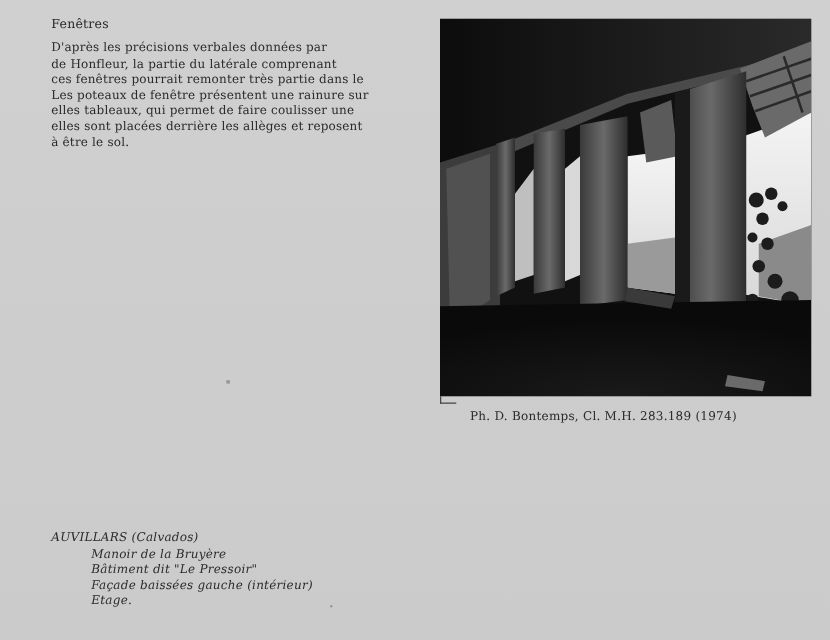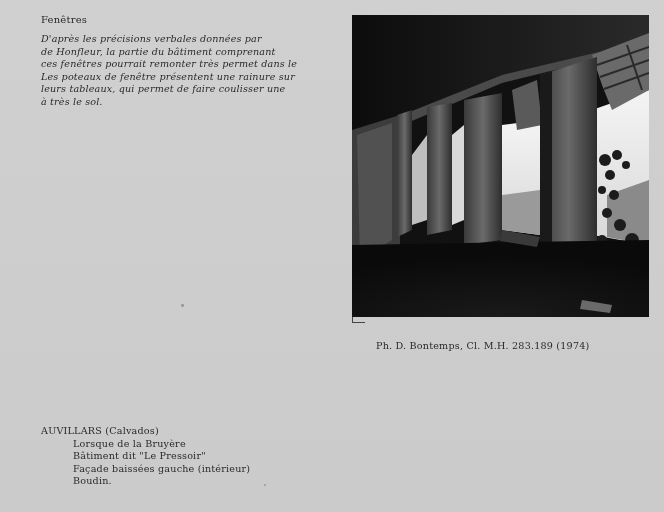--- a/index.html
+++ b/index.html
@@ -5,45 +5,46 @@
   html, body { margin: 0; padding: 0; }
   body {
     width: 664px; height: 512px; position: relative; overflow: hidden;
     background: #cdcdcd;
     font-family: "DejaVu Serif", serif;
     color: #2a2a2a;
   }
   .card { position: absolute; inset: 0; background: linear-gradient(180deg,#d0d0d0,#cbcbcb); }
   .title { position: absolute; left: 41px; top: 14px; font-size: 10px; letter-spacing: 0.2px; }
   .desc { position: absolute; left: 41px; top: 33px; width: 290px; font-size: 9.6px; line-height: 12.6px; letter-spacing: 0.15px; }
-  .desc div { white-space: nowrap; font-style: italic; }
-  .credit { position: absolute; left: 376px; top: 340px; font-size: 9.6px; letter-spacing: 0.2px; white-space: nowrap; }
-  .location { position: absolute; left: 41px; top: 425px; font-size: 9.6px; line-height: 12.6px; letter-spacing: 0.2px; }
+  .desc div { white-space: nowrap; }
+  .credit { position: absolute; left: 376px; top: 328px; font-size: 9.6px; letter-spacing: 0.2px; white-space: nowrap; }
+  .location { position: absolute; left: 41px; top: 425px; font-size: 9.6px; line-height: 12.6px; letter-spacing: 0.2px; font-style: italic; }
   .location .sub { padding-left: 32px; white-space: nowrap; }
   .photo {
     position: absolute; left: 352px; top: 15px; width: 297px; height: 302px;
     background: #111; overflow: hidden;
   }
   .mark-corner { position: absolute; left: 352px; top: 317px; width: 12px; height: 5px; border-left: 1px solid #444; border-bottom: 1px solid #444; }
   .dust { position: absolute; width: 3px; height: 3px; background: #9a9a9a; border-radius: 1px; }
 </style>
 </head>
 <body>
 
 <div class="card">
 
   <div class="title">Fenêtres</div>
 
   <div class="desc">
     <div>D'après les précisions verbales données par</div>
-    <div>de Honfleur, la partie du bâtiment comprenant</div>
-    <div>ces fenêtres pourrait remonter très permet dans le</div>
+    <div>de Honfleur, la partie du latérale comprenant</div>
+    <div>ces fenêtres pourrait remonter très partie dans le</div>
     <div>Les poteaux de fenêtre présentent une rainure sur</div>
-    <div>leurs tableaux, qui permet de faire coulisser une</div>
-    <div>à très le sol.</div>
+    <div>elles tableaux, qui permet de faire coulisser une</div>
+    <div>elles sont placées derrière les allèges et reposent</div>
+    <div>à être le sol.</div>
   </div>
 
   <div class="photo" title="Black and white interior photograph of timber-framed windows with wooden posts, ceiling beams and ivy leaves, landscape visible outside">
     <svg width="297" height="302" viewBox="0 0 297 302">
       <defs>
         <linearGradient id="sky" x1="0" y1="0" x2="0" y2="1">
           <stop offset="0" stop-color="#f4f4f4"></stop>
           <stop offset="1" stop-color="#d8d8d8"></stop>
         </linearGradient>
         <linearGradient id="wood" x1="0" y1="0" x2="1" y2="0">
@@ -109,21 +110,21 @@
       <polygon points="150,215 188,222 185,232 148,226" fill="#3a3a3a"></polygon>
       <polygon points="230,285 260,290 258,298 228,294" fill="#6a6a6a"></polygon>
     </svg>
   </div>
   <div class="mark-corner"></div>
 
   <div class="credit">Ph. D. Bontemps, Cl. M.H. 283.189 (1974)</div>
 
   <div class="location">
     <div>AUVILLARS (Calvados)</div>
-    <div class="sub">Lorsque de la Bruyère</div>
+    <div class="sub">Manoir de la Bruyère</div>
     <div class="sub">Bâtiment dit "Le Pressoir"</div>
     <div class="sub">Façade baissées gauche (intérieur)</div>
-    <div class="sub">Boudin.</div>
+    <div class="sub">Etage.</div>
   </div>
 
   <div class="dust" style="left:181px;top:304px;"></div>
   <div class="dust" style="left:264px;top:484px;width:2px;height:2px;"></div>
 </div>
 
 </body></html>

